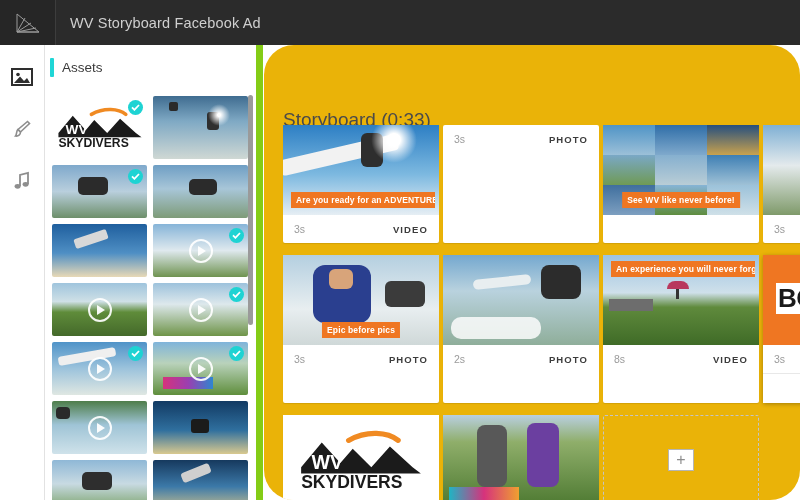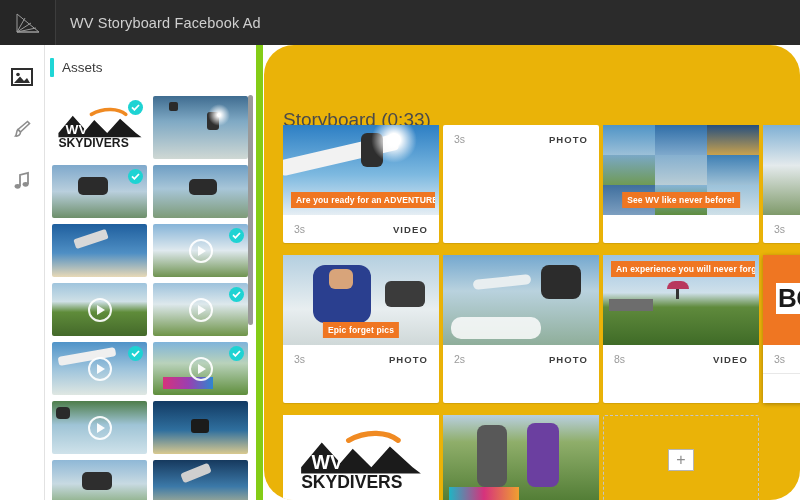--- a/index.html
+++ b/index.html
@@ -367,21 +367,21 @@
           </div>
         </div>
       </div>
 
       <div class="row">
         <div class="card">
           <div class="card-media" style="background:linear-gradient(180deg,#b4cfe0 0%,#e8eef0 60%,#cfd8d8 100%)">
             <div style="position:absolute;left:30px;top:10px;width:58px;height:58px;background:#2a3f8f;border-radius:12px"></div>
             <div style="position:absolute;left:46px;top:14px;width:24px;height:20px;background:#d8a47a;border-radius:6px"></div>
             <div style="position:absolute;right:14px;top:26px;width:40px;height:26px;background:#3b3b3b;border-radius:6px"></div>
-            <div class="caption center">Epic forget pics</div>
+            <div class="caption center">Epic before pics</div>
           </div>
           <div class="card-foot">
             <span class="dur">3s</span>
             <span class="kind">PHOTO</span>
           </div>
         </div>
 
         <div class="card">
           <div class="card-media" style="background:linear-gradient(180deg,#74a8cf 0%,#b9d2de 40%,#8fae9a 100%)">
             <div style="position:absolute;right:18px;top:10px;width:40px;height:34px;background:#2c2c2c;border-radius:8px"></div>

